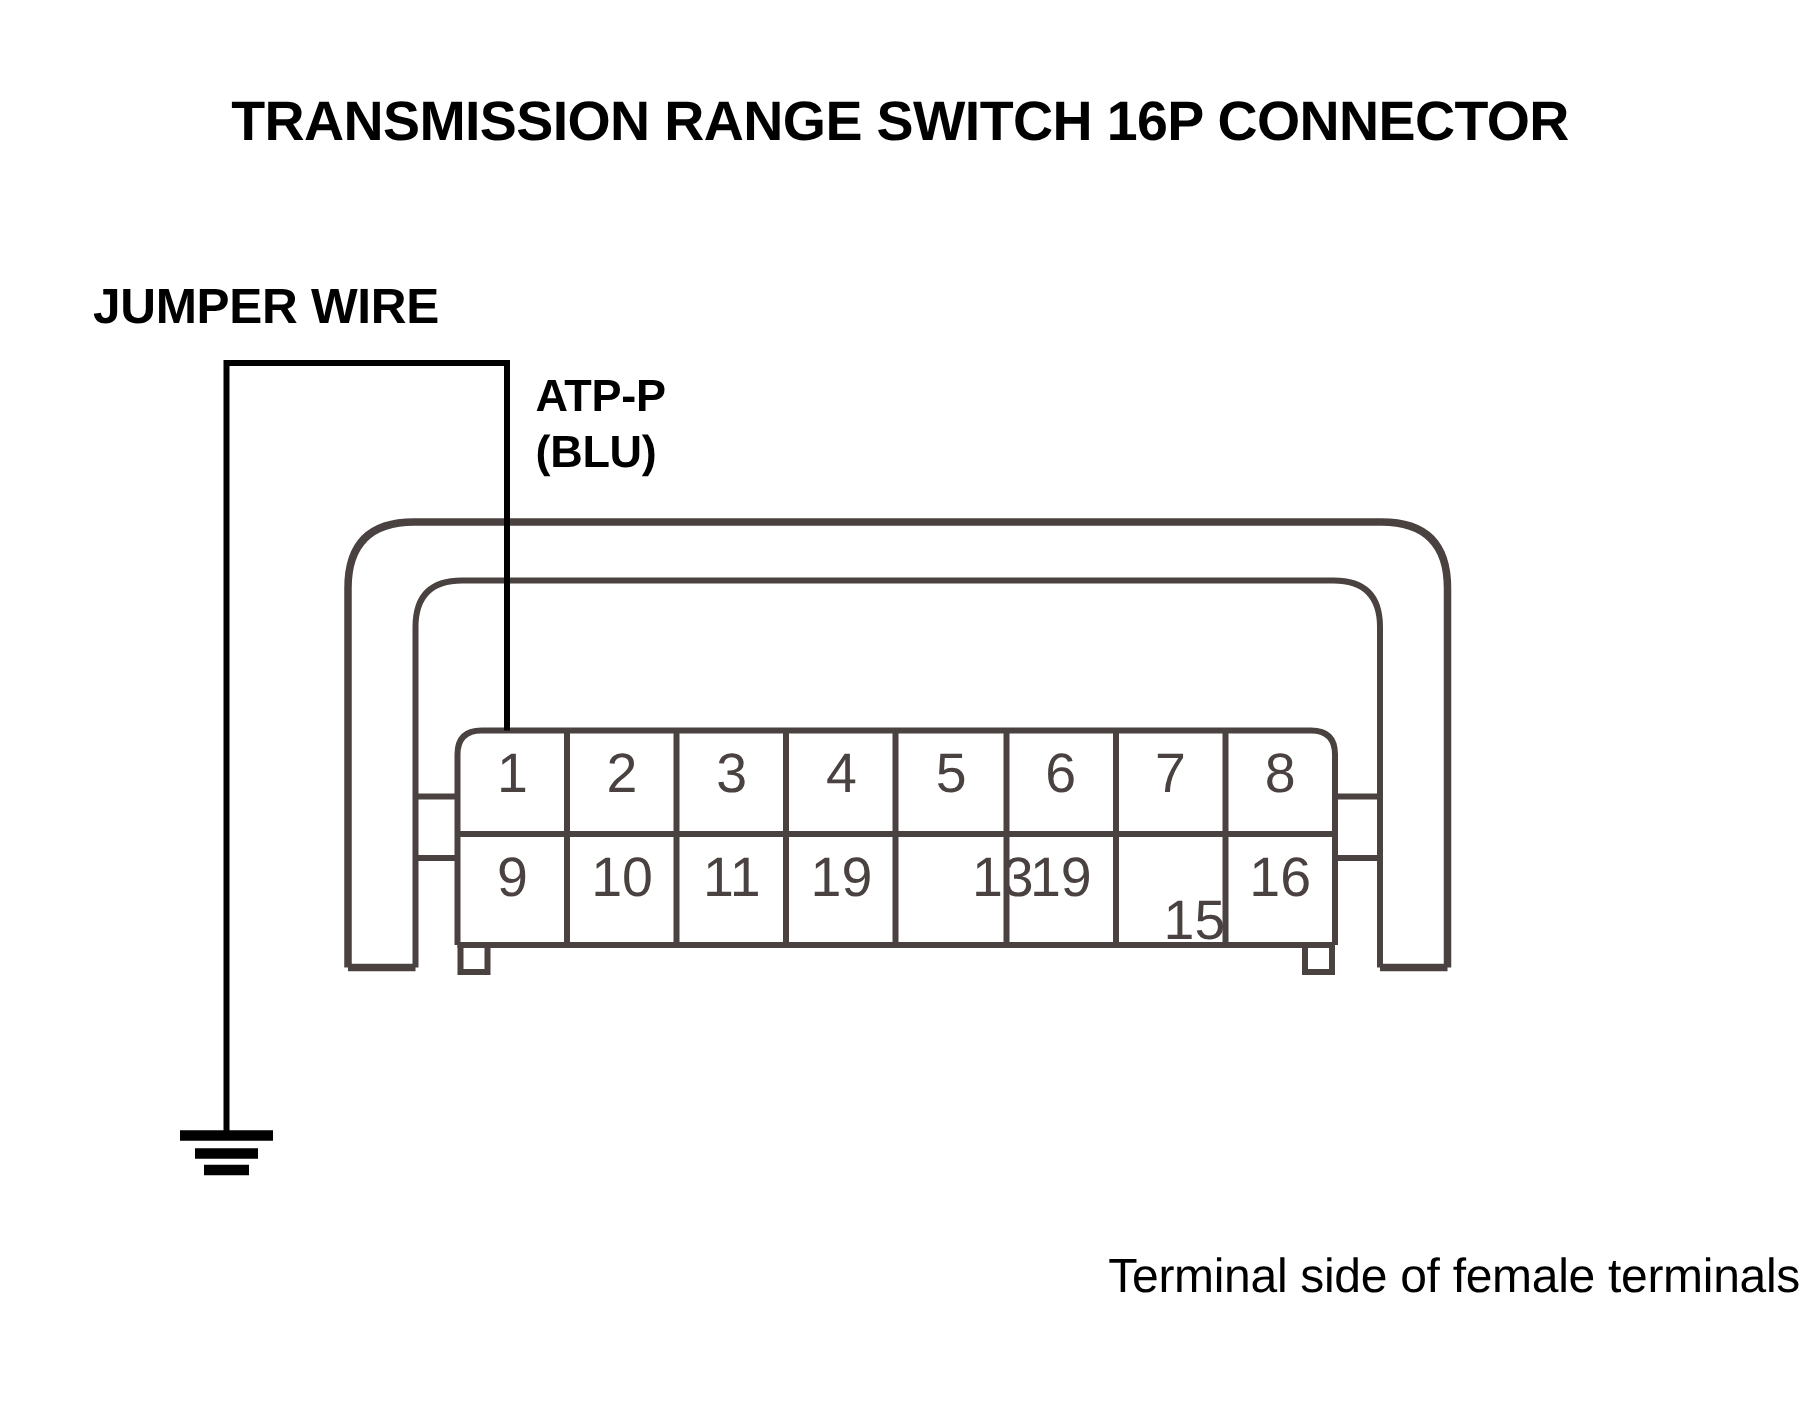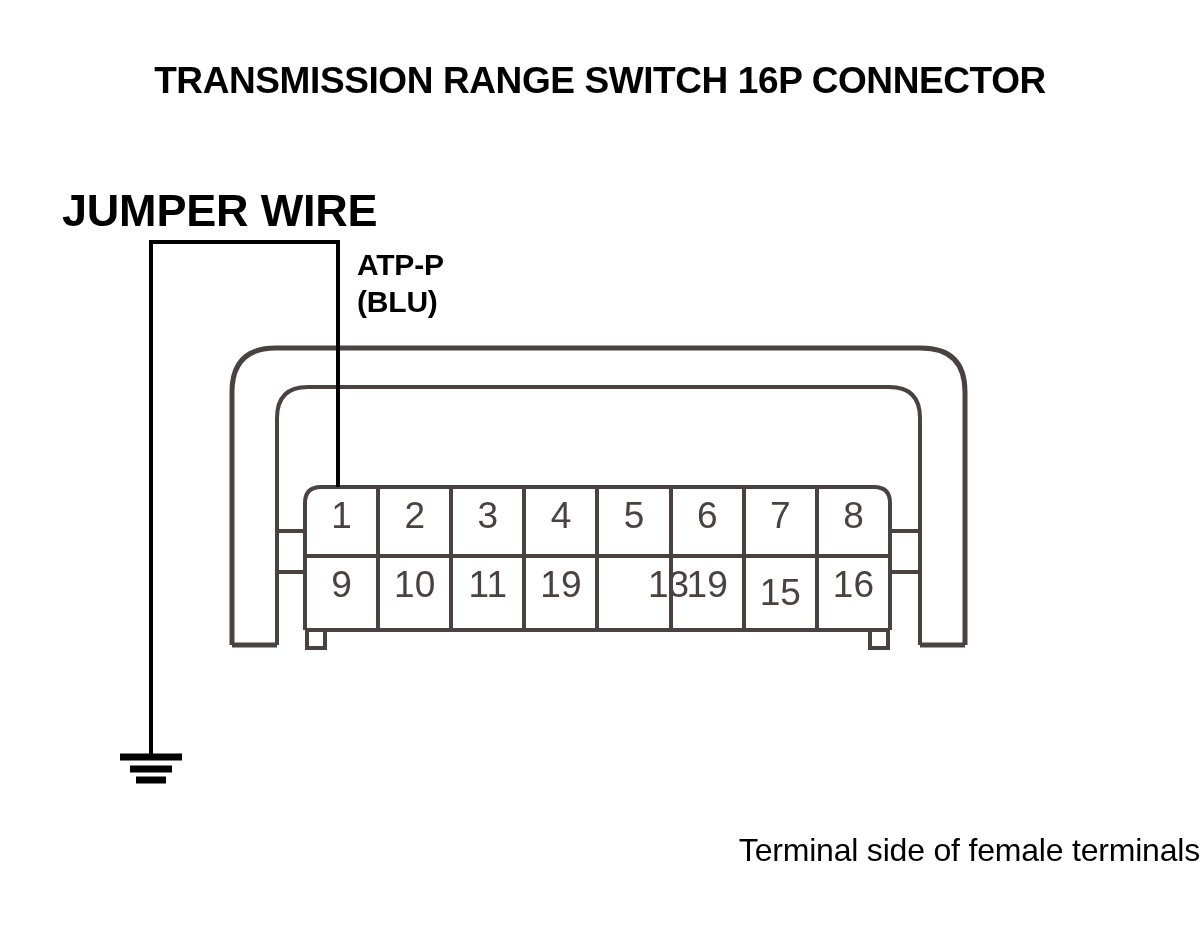--- a/index.html
+++ b/index.html
@@ -31,21 +31,21 @@
     top: 60px;
     width: 1200px;
     text-align: center;
     font-size: 37px;
     font-weight: bold;
     letter-spacing: -0.4px;
   }
   #jumper-label {
     left: 62px;
     top: 185px;
-    font-size: 45px;
+    font-size: 33px;
     font-weight: bold;
     letter-spacing: -0.2px;
   }
   #atp-label {
     left: 357px;
     top: 246px;
     font-size: 30px;
     font-weight: bold;
     line-height: 37px;
     letter-spacing: -0.2px;
@@ -136,19 +136,19 @@
       <div class="pin-num" style="left: 597.5px; top: 495px; width: 73.125px;">5</div>
       <div class="pin-num" style="left: 670.625px; top: 495px; width: 73.125px;">6</div>
       <div class="pin-num" style="left: 743.75px; top: 495px; width: 73.125px;">7</div>
       <div class="pin-num" style="left: 816.875px; top: 495px; width: 73.125px;">8</div>
       <div class="pin-num" style="left: 305px; top: 564px; width: 73.125px;">9</div>
       <div class="pin-num" style="left: 378.125px; top: 564px; width: 73.125px;">10</div>
       <div class="pin-num" style="left: 451.25px; top: 564px; width: 73.125px;">11</div>
       <div class="pin-num" style="left: 524.375px; top: 564px; width: 73.125px;">19</div>
       <div class="pin-num" style="left: 632px; top: 564px; width: 73.125px;">13</div>
       <div class="pin-num" style="left: 670.625px; top: 564px; width: 73.125px;">19</div>
-      <div class="pin-num" style="left: 743.75px; top: 572px; width: 73.125px;">15</div>
+      <div class="pin-num" style="left: 743.75px; top: 593px; width: 73.125px; text-align: right;">15</div>
       <div class="pin-num" style="left: 816.875px; top: 564px; width: 73.125px; text-align: center;">16</div>
     </div>
 
   <div class="txt" id="caption">Terminal side of female terminals</div>
 
 </div>
 
 </body></html>

